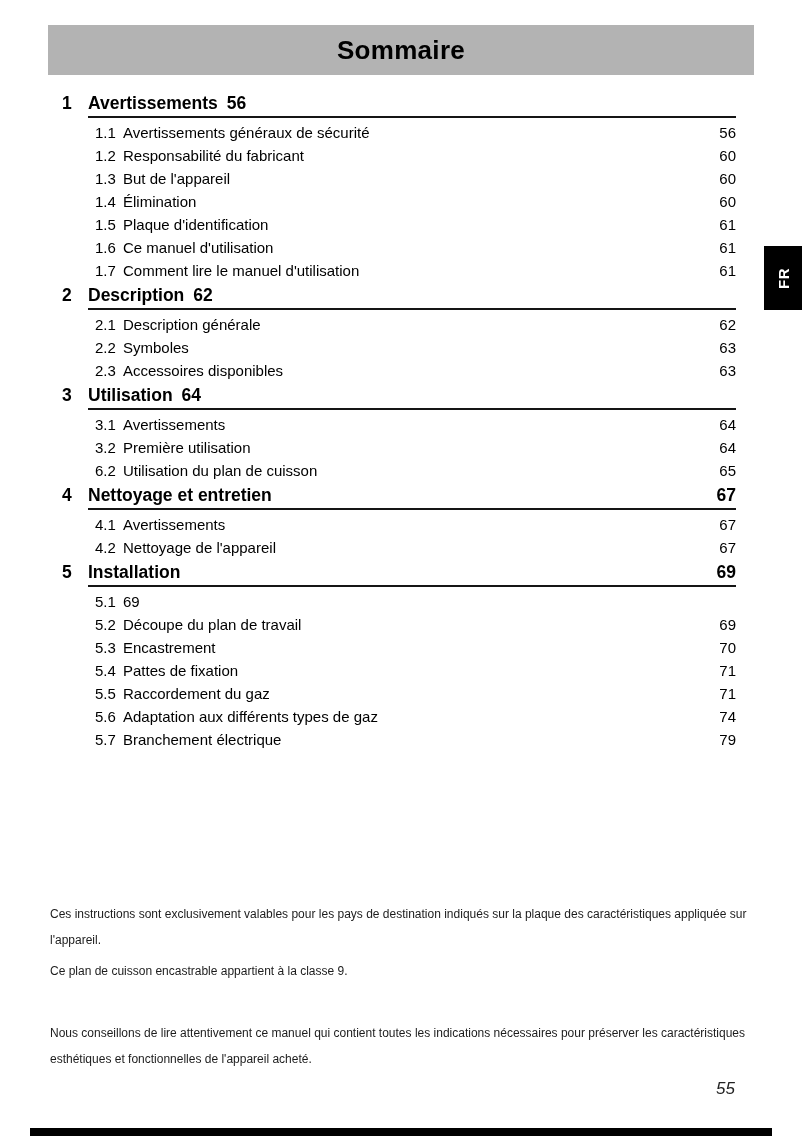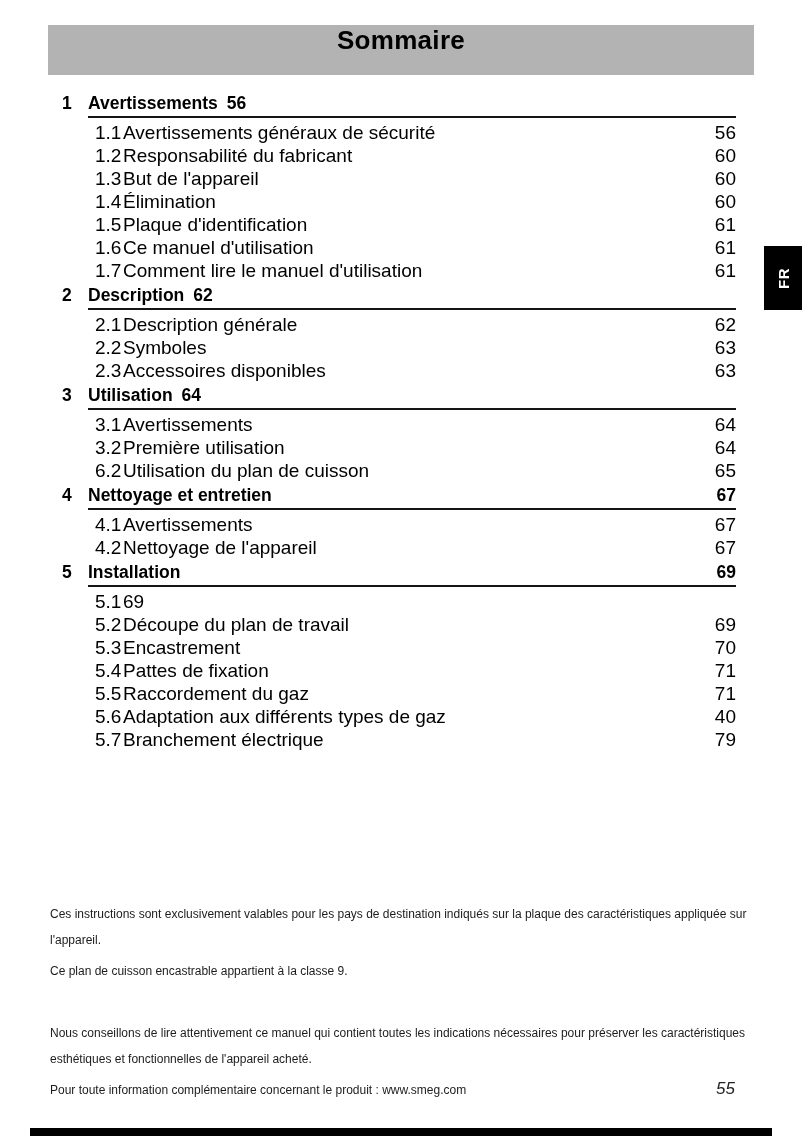--- a/index.html
+++ b/index.html
@@ -13,21 +13,21 @@
     overflow: hidden;
     margin: 0 auto;
   }
 
   
   .title-bar {
     position: absolute;
     left: 48px; top: 25px;
     width: 706px; height: 50px;
     background: #b3b3b3;
-    display: flex; justify-content: center;
+    display: flex; align-items: center; justify-content: center;
   }
   .title-bar .title-text {
     font-size: 26px; font-weight: bold; color: #000;
     letter-spacing: 0.3px;
   }
 
   
   .fr-tab {
     position: absolute;
     left: 764px; top: 246px;
@@ -55,21 +55,21 @@
   }
   .sec-num { width: 26px; flex: none; }
   .sec-page.inline { margin-left: 9px; }
   .sec-page.right  { margin-left: auto; }
   .toc-rule {
     height: 2px; background: #151515;
     margin: 2px 0 3px 26px;
   }
   .toc-item {
     display: flex;
-    font-size: 19px; line-height: 23px;
+    font-size: 15px; line-height: 23px;
     padding-left: 33px;
     color: #000;
   }
   .item-num { width: 28px; flex: none; }
   .item-title { flex: 1; padding-right: 8px; }
   .item-page { flex: none; }
 
   
   .notes {
     position: absolute;
@@ -244,34 +244,33 @@
           <span class="item-page">71</span>
         </div>
         <div class="toc-item">
           <span class="item-num">5.5</span>
           <span class="item-title">Raccordement du gaz</span>
           <span class="item-page">71</span>
         </div>
         <div class="toc-item">
           <span class="item-num">5.6</span>
           <span class="item-title">Adaptation aux différents types de gaz</span>
-          <span class="item-page">40</span>
+          <span class="item-page">74</span>
         </div>
         <div class="toc-item">
           <span class="item-num">5.7</span>
           <span class="item-title">Branchement électrique</span>
           <span class="item-page">79</span>
         </div>
       </div>
     </div>
 
   <div class="notes" id="notes">
       <p class="note">Ces instructions sont exclusivement valables pour les pays de destination indiqués sur la plaque des caractéristiques appliquée sur l'appareil.</p>
       <p class="note">Ce plan de cuisson encastrable appartient à la classe 9.</p>
       <p class="note spaced">Nous conseillons de lire attentivement ce manuel qui contient toutes les indications nécessaires pour préserver les caractéristiques esthétiques et fonctionnelles de l'appareil acheté.</p>
-      <p class="note">Pour toute information complémentaire concernant le produit : www.smeg.com</p>
     </div>
 
   <div class="page-number">55</div>
 
   <div class="bottom-bar" style="background: rgb(0, 0, 0);"></div>
 
 </div>
 
 </body></html>

